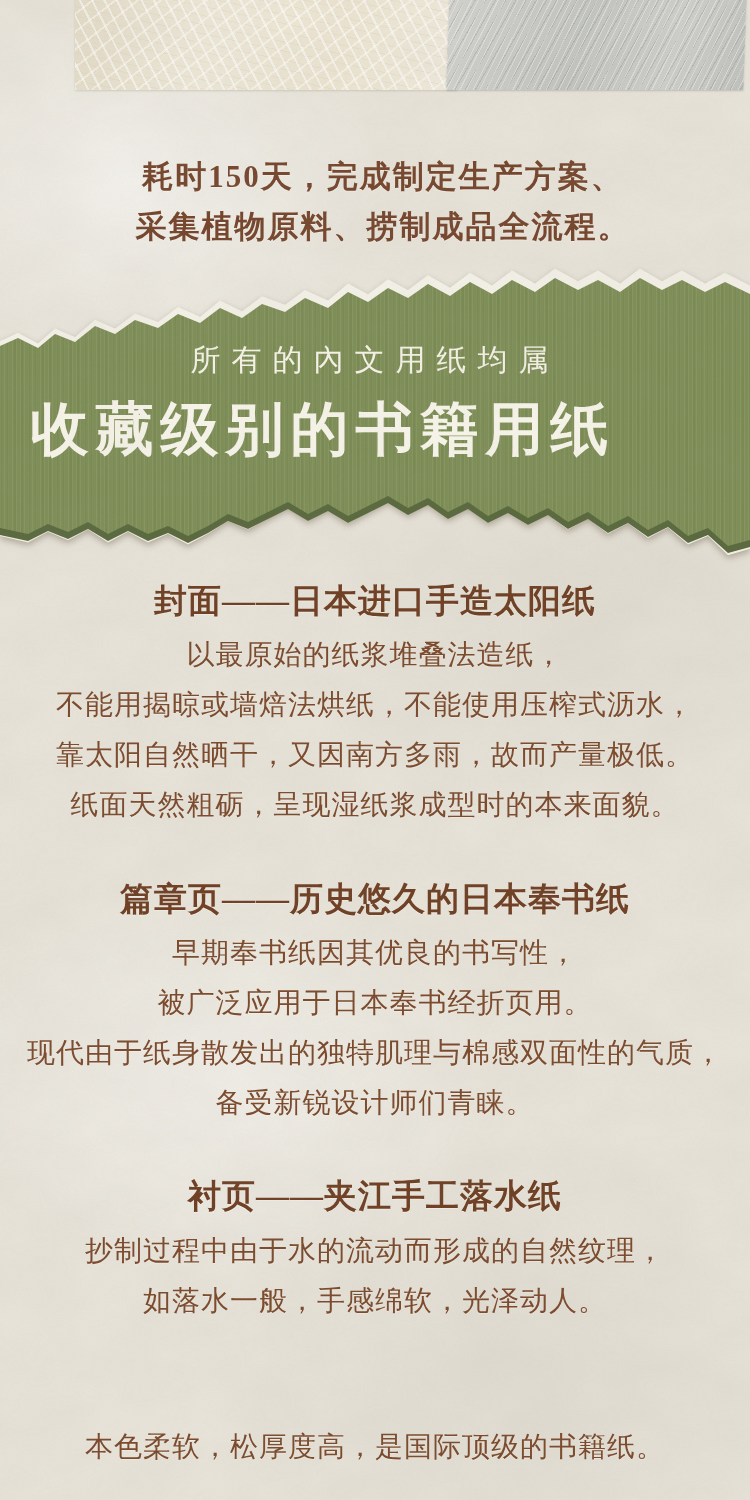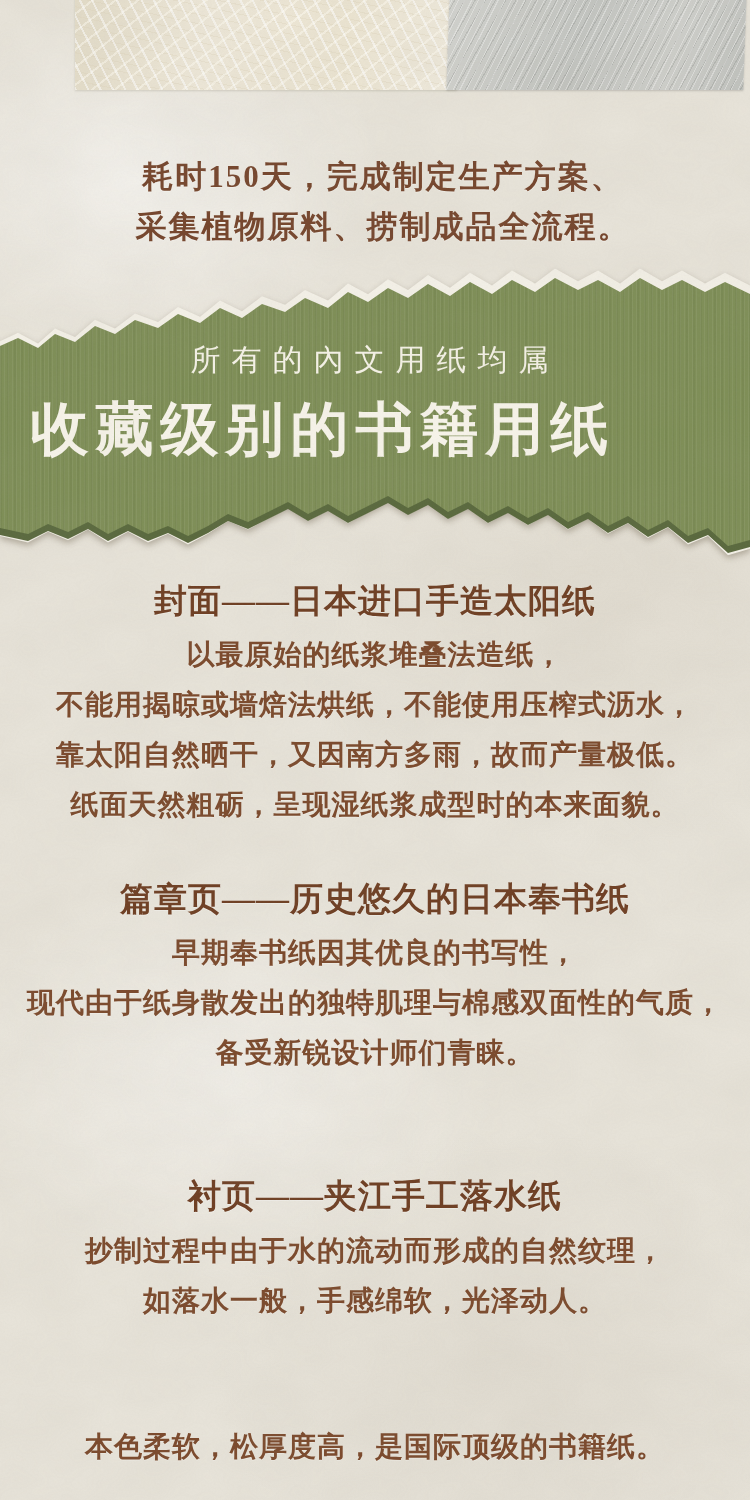--- a/index.html
+++ b/index.html
@@ -78,21 +78,21 @@
   
   .section-heading{
     position:absolute;left:0;width:750px;z-index:2;
     text-align:center;color:#6d3c20;
     font-size:33px;line-height:46px;font-weight:bold;letter-spacing:1px;
     text-shadow:0 1px 0 rgba(255,255,255,.35);
   }
   .section-body{
     position:absolute;left:0;width:750px;z-index:2;
     text-align:center;color:#7a4729;
-    font-size:28px;line-height:50px;letter-spacing:1px;font-weight:bold;
+    font-size:28px;line-height:50px;letter-spacing:1px;font-weight:normal;
     text-shadow:0 1px 0 rgba(255,255,255,.3);
   }
   .s1-head{top:578px;} .s1-body{top:630px;}
   .s2-head{top:876px;} .s2-body{top:928px;}
   .s3-head{top:1173px;} .s3-body{top:1226px;}
   .s4-head{top:1370px;} .s4-body{top:1422px;}
   
   .grain{position:absolute;inset:0;z-index:4;pointer-events:none;}
 </style>
 </head>
@@ -122,20 +122,21 @@
   <div class="section-body s1-body">
     <div>以最原始的纸浆堆叠法造纸，</div>
     <div>不能用揭晾或墙焙法烘纸，不能使用压榨式沥水，</div>
     <div>靠太阳自然晒干，又因南方多雨，故而产量极低。</div>
     <div>纸面天然粗砺，呈现湿纸浆成型时的本来面貌。</div>
   </div>
 
   <div class="section-heading s2-head">篇章页——历史悠久的日本奉书纸</div>
   <div class="section-body s2-body">
     <div>早期奉书纸因其优良的书写性，</div>
+    <div>被广泛应用于日本奉书经折页用。</div>
     <div>现代由于纸身散发出的独特肌理与棉感双面性的气质，</div>
     <div>备受新锐设计师们青睐。</div>
   </div>
 
   <div class="section-heading s3-head">衬页——夹江手工落水纸</div>
   <div class="section-body s3-body">
     <div>抄制过程中由于水的流动而形成的自然纹理，</div>
     <div>如落水一般，手感绵软，光泽动人。</div>
   </div>
 

